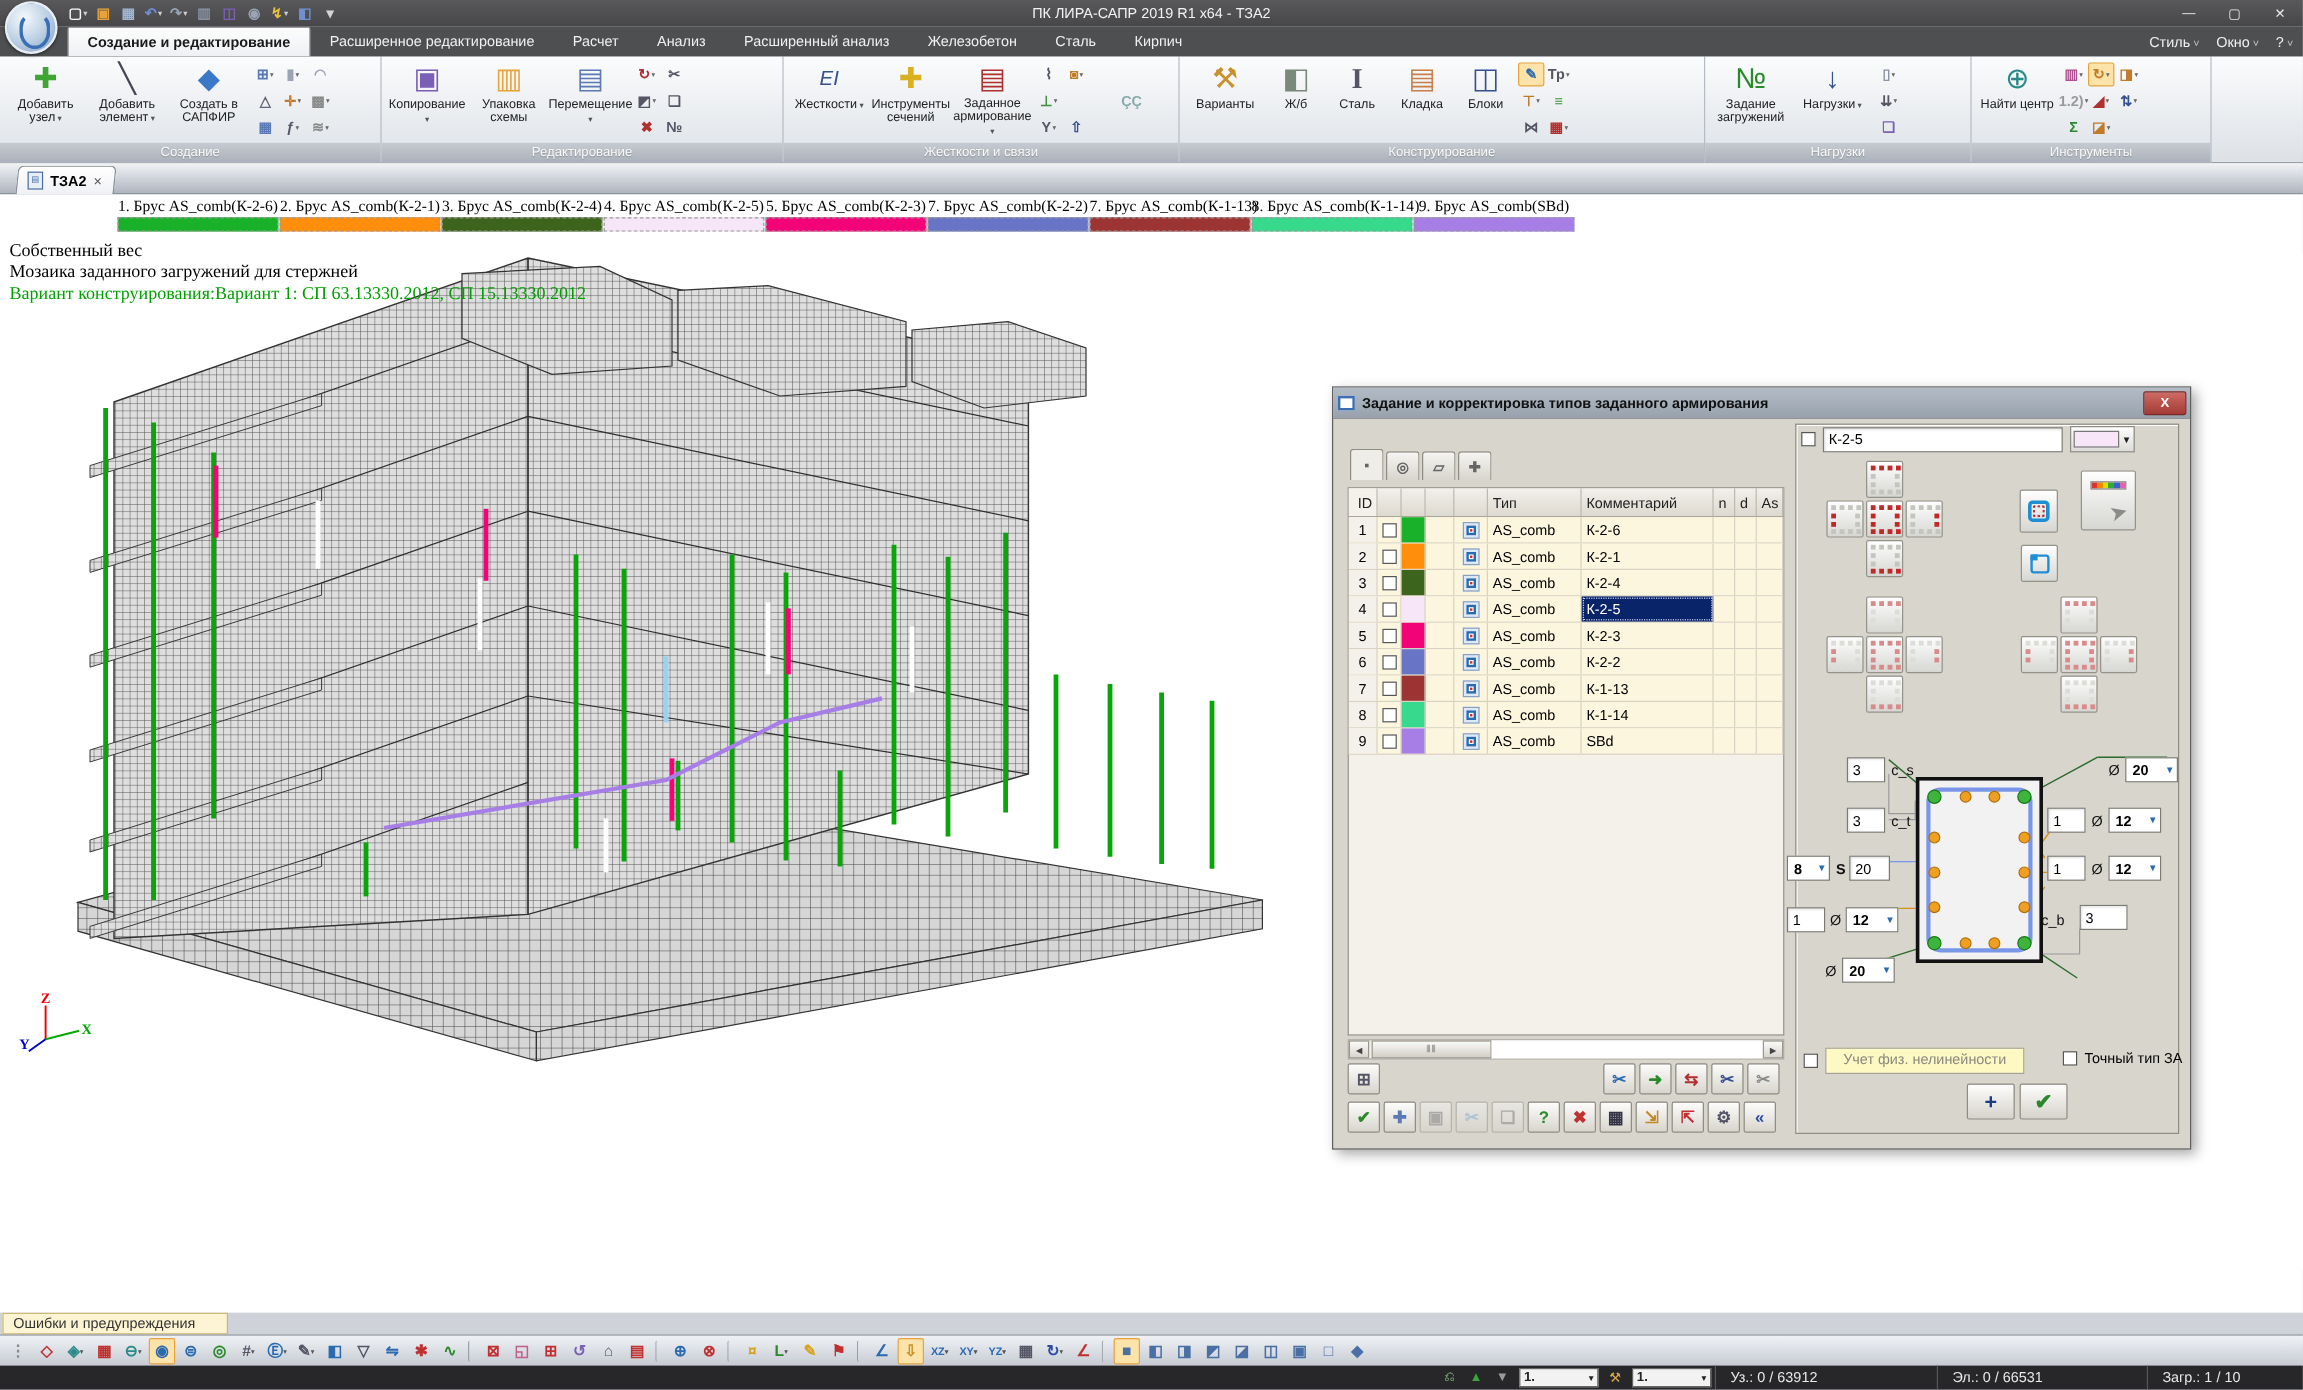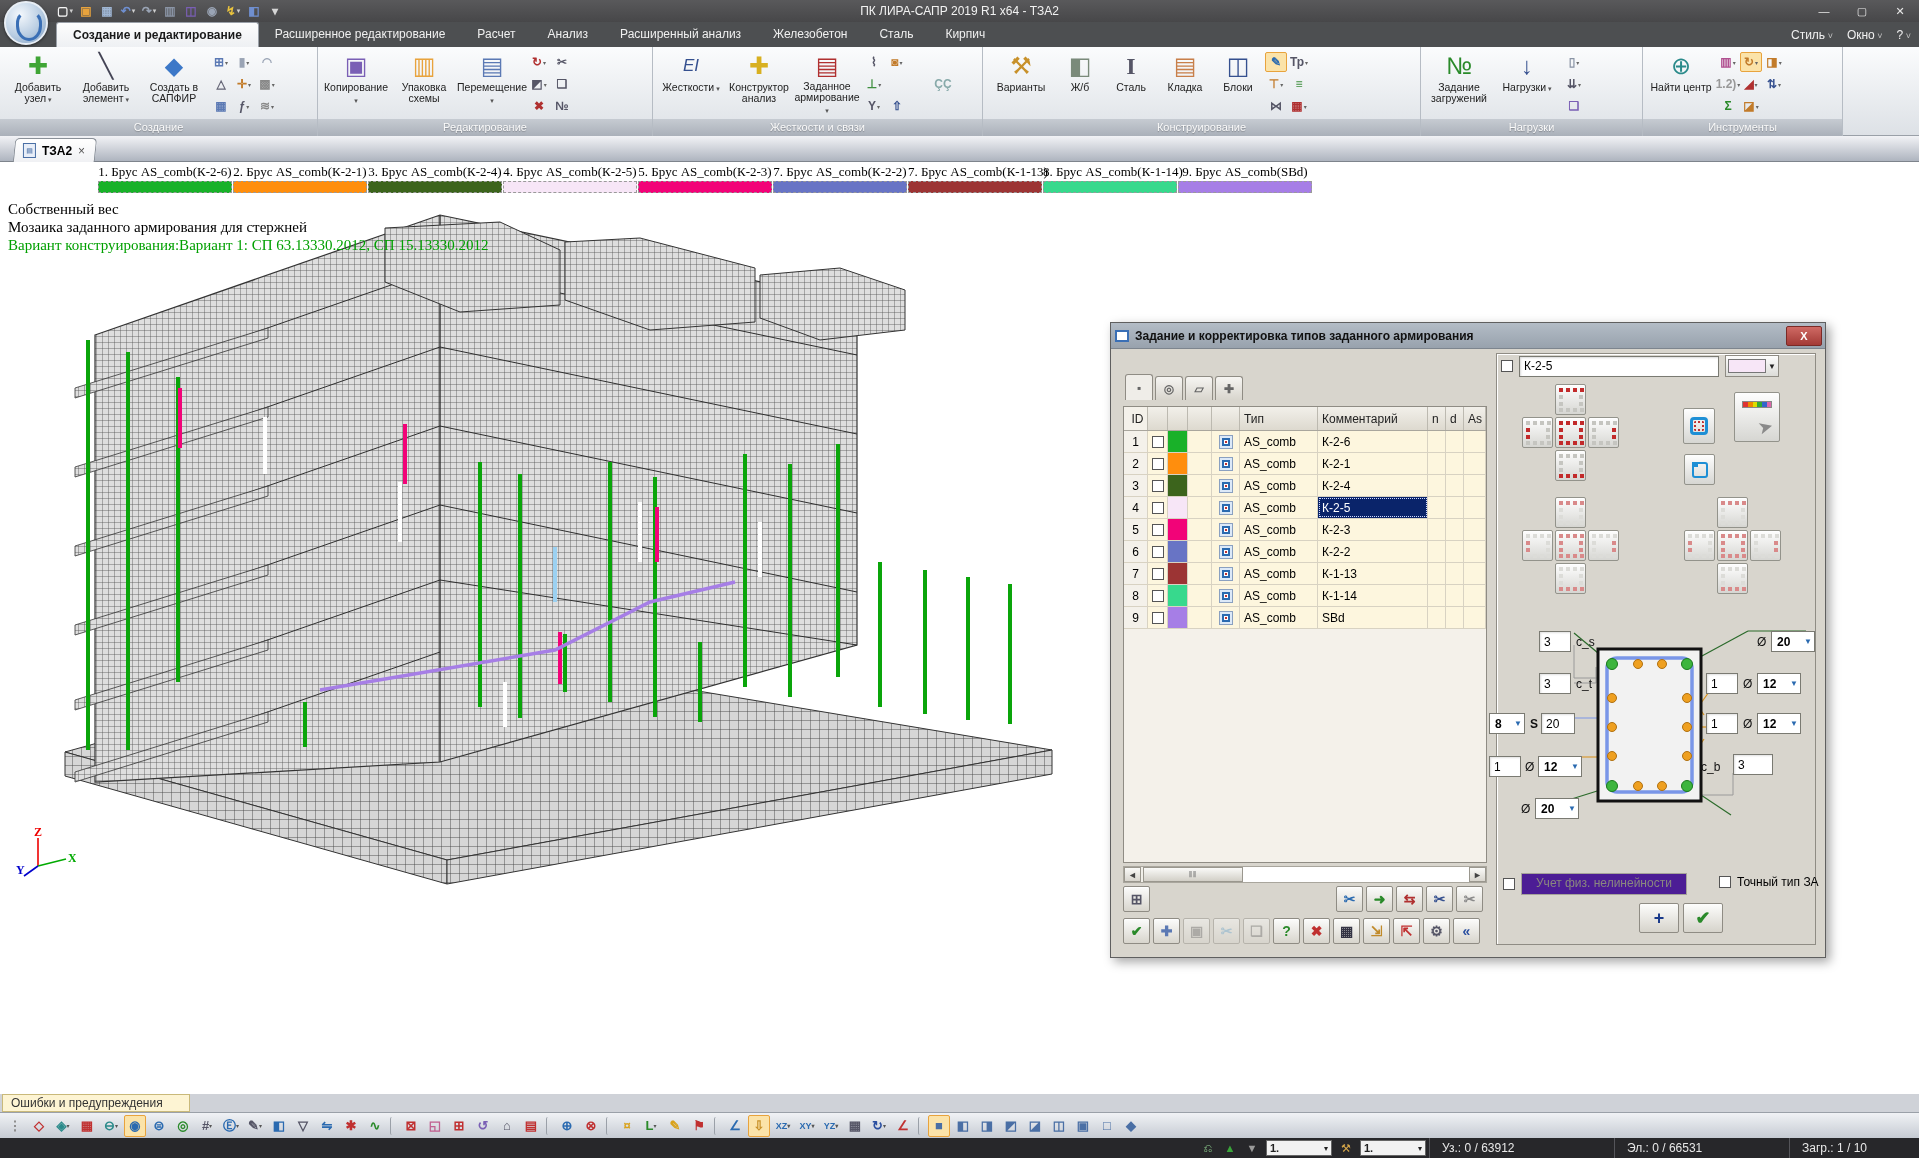--- a/index.html
+++ b/index.html
@@ -90,21 +90,21 @@
   .blue-ring::after { content:""; position:absolute; inset:1px; border:2px dotted #c03030; border-radius:2px; }
   .blue-sq { width:16px; height:16px; border:2px solid #1e8fd5; border-radius:3px; position:relative; }
   .blue-sq::after { content:""; position:absolute; left:-2px; top:-2px; width:6px; height:5px; background:#1e8fd5; }
   .colorstrip { position:absolute; left:7px; top:8px; width:30px; height:7px; background:linear-gradient(90deg,#d33 0 17%,#e80 17% 34%,#dd0 34% 50%,#3a3 50% 67%,#36c 67% 84%,#d6a 84%); border:1px solid #888; }
   .cursor-glyph { position:absolute; right:6px; bottom:3px; font-size:18px; color:#8a8a8a; transform:rotate(-15deg); }
   .flabel { position:absolute; font-size:12px; color:#111; }
   .fcombo { position:absolute; background:#fff; border:1px solid #7a7a72; height:21px; font-size:12px; display:flex; align-items:center; justify-content:space-between; padding:0 2px 0 5px; }
   .fcombo .dda { font-size:8px; color:#2a6ab0; }
   .finput { position:absolute; background:#fff; border:1px solid #7a7a72; height:21px; font-size:12px; padding:0 4px; display:flex; align-items:center; box-shadow:inset 1px 1px 2px rgba(0,0,0,.12); }
   .optrow { position:absolute; font-size:12px; display:flex; align-items:center; gap:6px; }
-  .disbtn { border:1px solid #a5a29a; color:#8a887f; background:#4c1d95; padding:2px 14px; font-size:12px; height:22px; }
+  .disbtn { border:1px solid #a5a29a; color:#8a887f; background:#fef9c3; padding:2px 14px; font-size:12px; height:22px; }
   .bigbtn2 { position:absolute; width:40px; height:30px; background:linear-gradient(#fdfdfc,#d6d3cb); border:1px solid #8f8c84; border-radius:2px; display:flex; align-items:center; justify-content:center; font-size:18px; font-weight:bold; }
   
   .errors-strip { position:absolute; left:0; top:1094px; width:1919px; height:18px; background:#cfd2d8; }
   .errors-tab { position:absolute; left:2px; top:0; width:188px; height:18px; background:#fdf4d3; border:1px solid #c9b97a; font-size:12px; padding-left:8px; line-height:16px; color:#333; }
   .btoolbar { position:absolute; left:0; top:1112px; width:1919px; height:26px; background:linear-gradient(#f0f2f5,#c6cbd3); border-top:1px solid #9aa0a8; display:flex; align-items:center; padding-left:4px; gap:2px; }
   .bic { min-width:22px; height:22px; display:flex; align-items:center; justify-content:center; font-size:13px; border-radius:2px; }
   .bic.dd::after { content:"▾"; font-size:6px; color:#555; }
   .bic.active { background:#fbe3a9; border:1px solid #e8a33d; }
   .bic.sep { min-width:6px; border-left:1px solid #9aa0a8; height:18px; margin:0 2px; }
   .bic.xyz { font-size:9px; font-weight:bold; }
@@ -261,21 +261,21 @@
     </div>
     <div class="glabel">Редактирование</div>
   </div>
   <div class="rgroup" style="width:330px">
     <div class="bigbtn dd">
         <span class="bicon" style="font-size: 17px; font-style: italic; color: rgb(53, 80, 143);">EI</span>
         <span class="blabel">Жесткости</span>
       </div>
     <div class="bigbtn">
         <span class="bicon" style="color: rgb(216, 176, 32);">✚</span>
-        <span class="blabel">Конструктор анализ</span>
+        <span class="blabel">Инструменты сечений</span>
       </div>
     <div class="bigbtn dd">
         <span class="bicon" style="color: rgb(176, 48, 48);">▤</span>
         <span class="blabel">Заданное армирование</span>
       </div>
     <div class="smallcol">
       <span class="sic" style="color: rgb(85, 85, 102);">
           <b>⌇</b>
         </span>
         <span class="sic dd" style="color: rgb(63, 143, 63);">
@@ -535,21 +535,21 @@
         <div class="legend-bar" style="background: rgb(55, 217, 141);"></div>
       </div>
       <div class="legend-item">
         <div class="legend-label">9. Брус AS_comb(SBd)</div>
         <div class="legend-bar" style="background: rgb(166, 126, 230);"></div>
       </div>
   </div>
 
   <div class="canvas-lines">
     <div style="color: rgb(0, 0, 0);">Собственный вес</div>
-    <div style="color: rgb(0, 0, 0);">Мозаика заданного армирования для стержней</div>
+    <div style="color: rgb(0, 0, 0);">Мозаика заданного загружений для стержней</div>
     <div style="color: rgb(0, 160, 0);">Вариант конструирования:Вариант 1: СП 63.13330.2012, СП 15.13330.2012</div>
   </div>
 
   <div class="axes-widget">
     <svg width="60" height="56">
       <line x1="22" y1="40" x2="22" y2="12" stroke="#e00" stroke-width="1.6"></line>
       <line x1="22" y1="40" x2="50" y2="33" stroke="#0a0" stroke-width="1.6"></line>
       <line x1="22" y1="40" x2="8" y2="50" stroke="#00c" stroke-width="1.6"></line>
       <text x="18" y="10" fill="#e00" font-size="12" font-weight="bold">Z</text>
       <text x="52" y="36" fill="#0a0" font-size="12" font-weight="bold">X</text>

